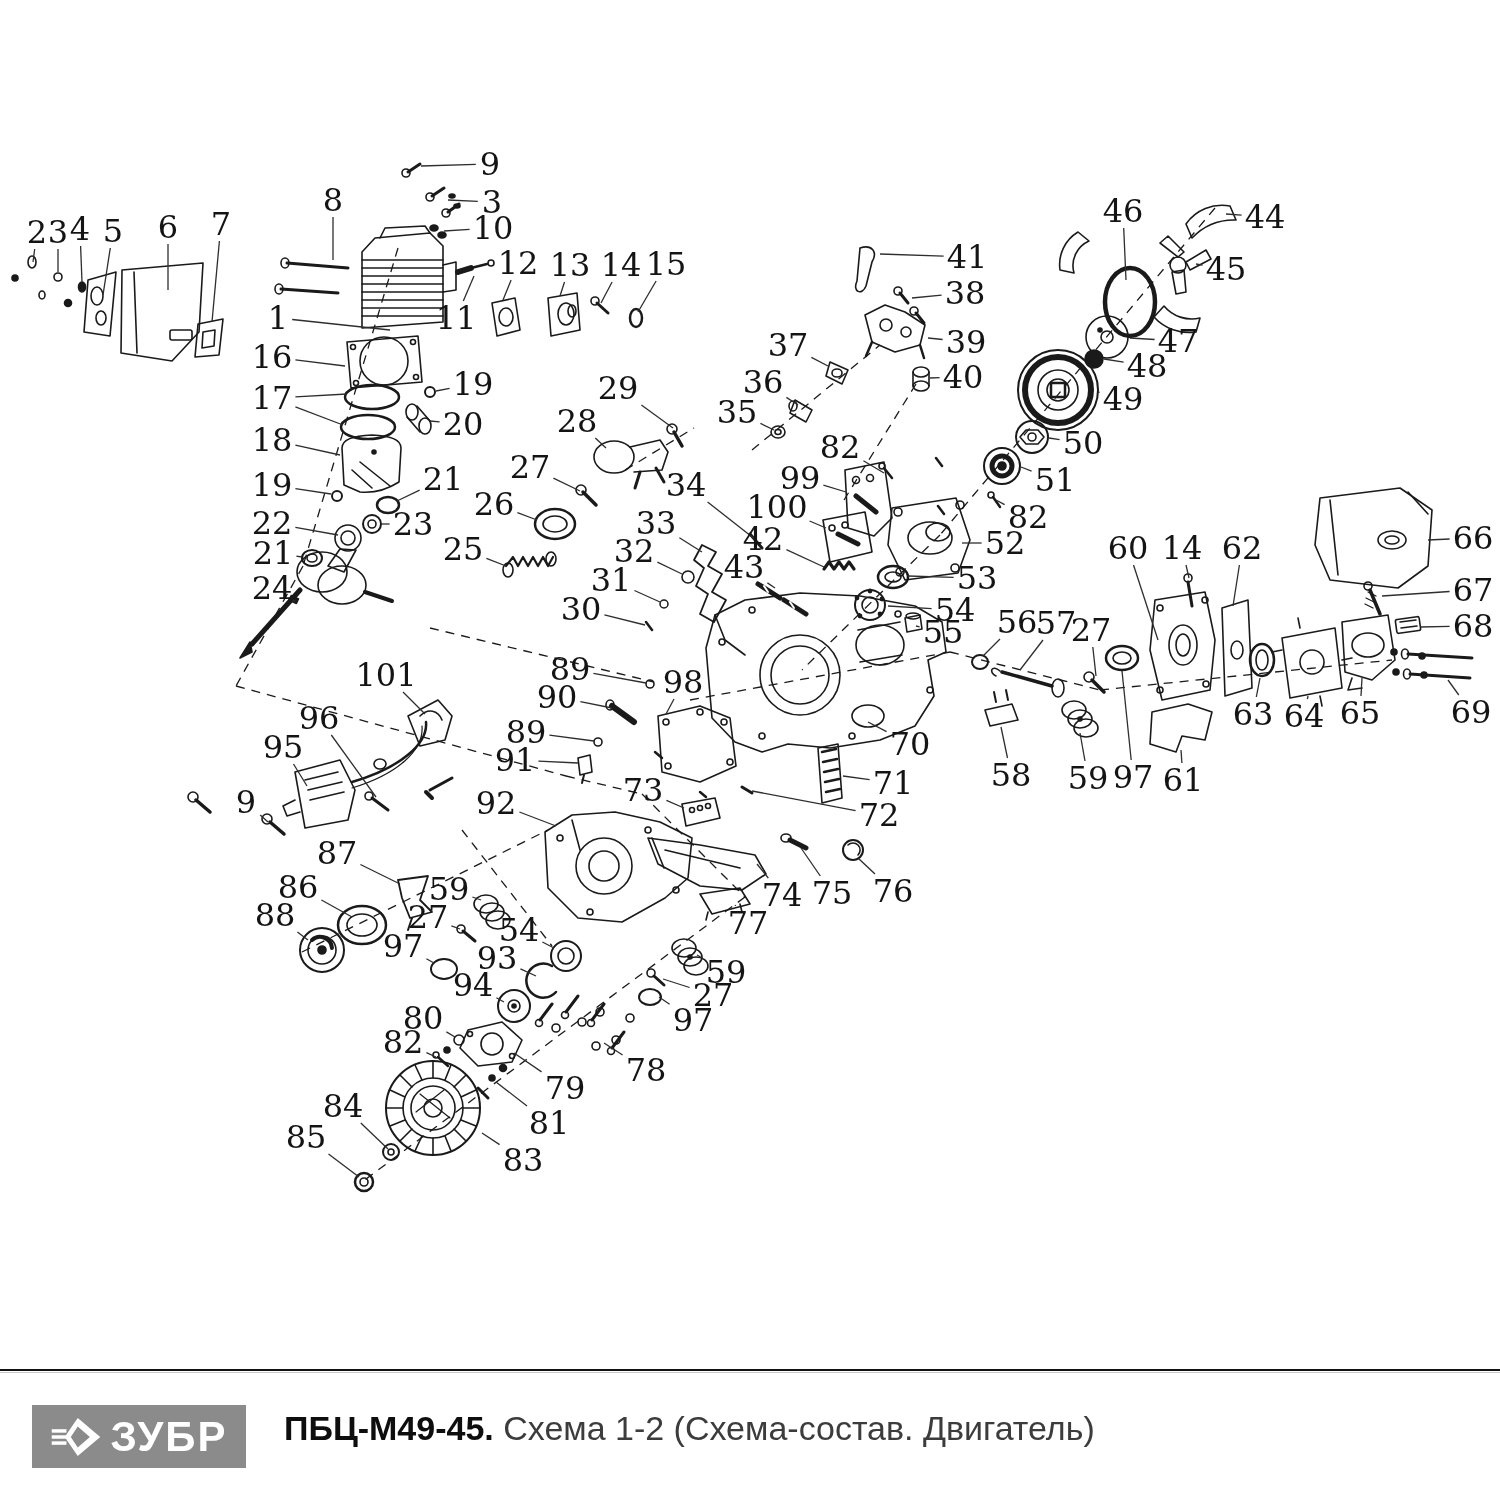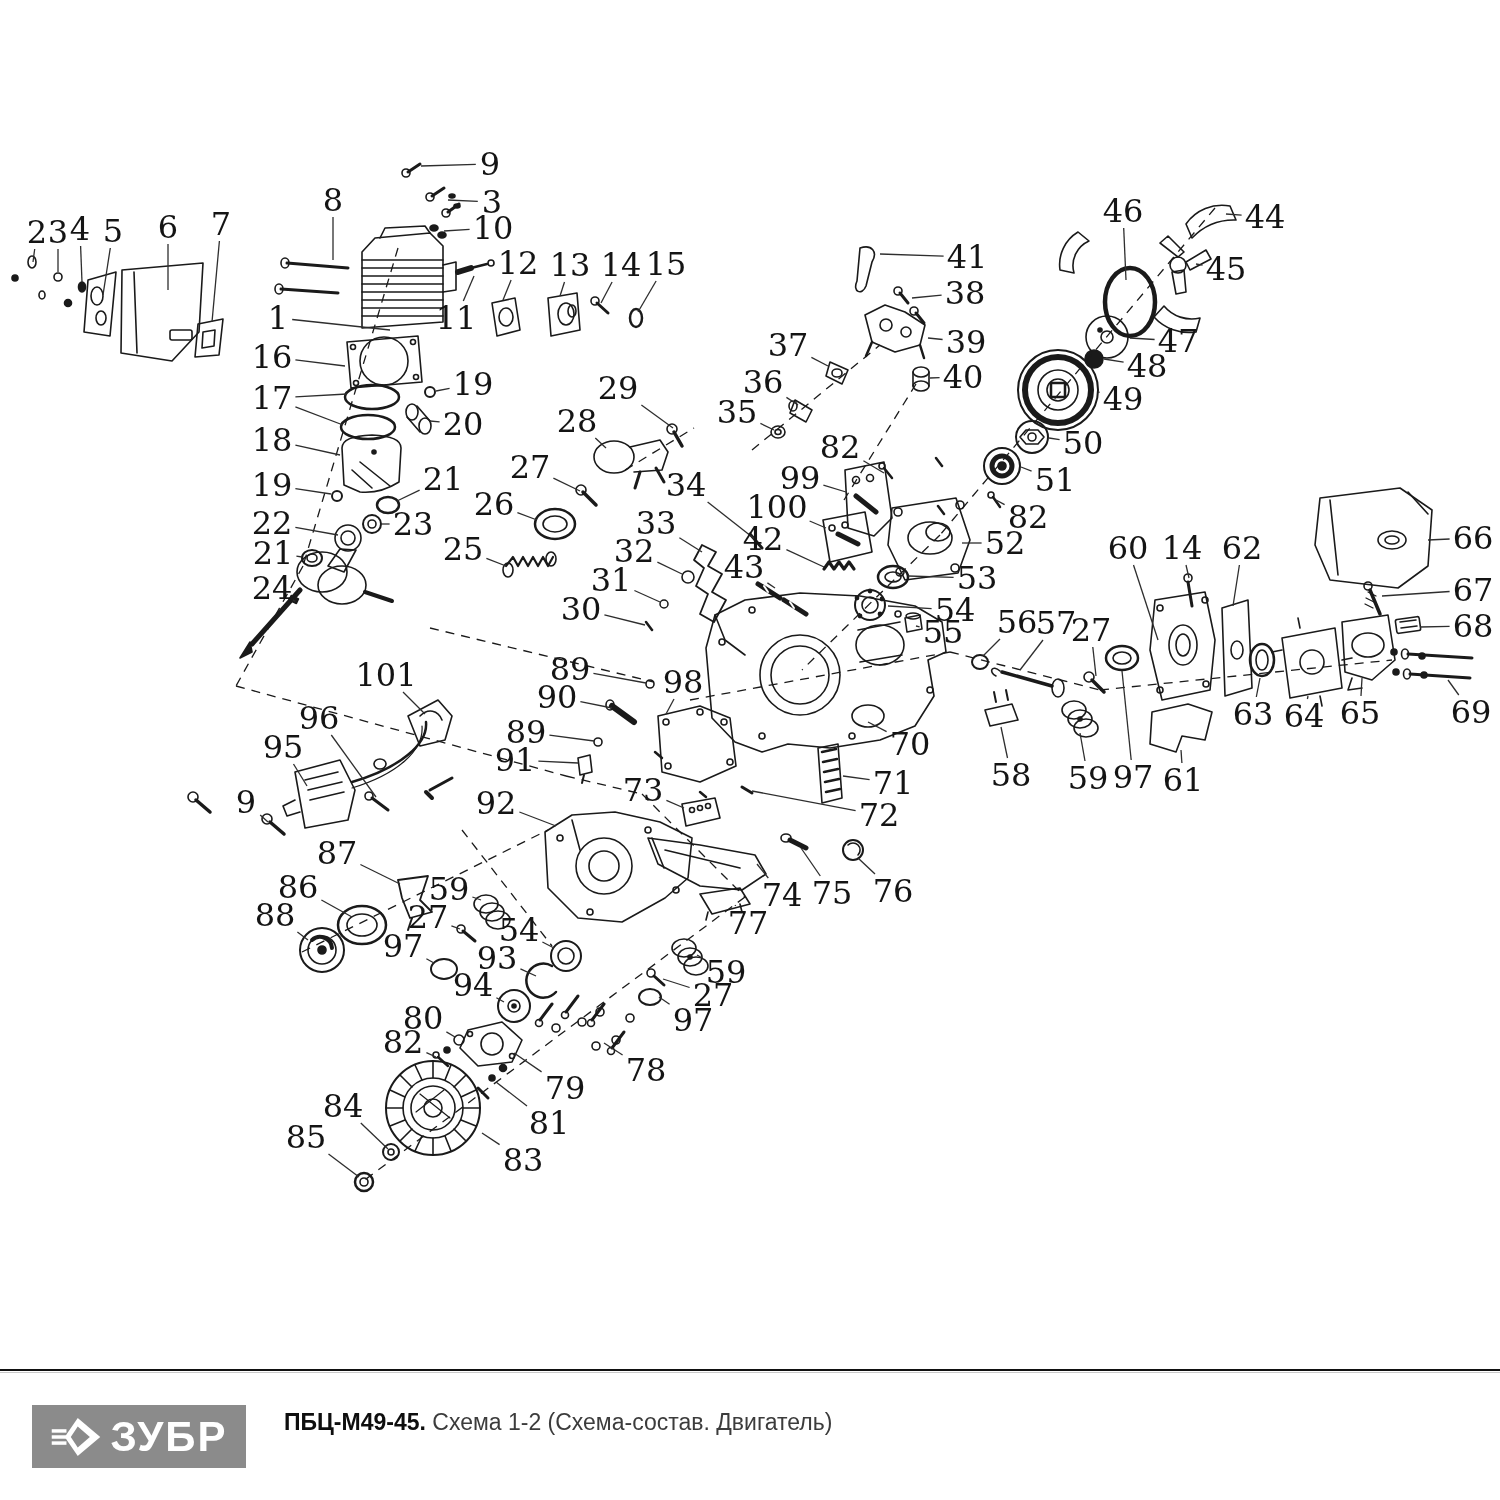--- a/index.html
+++ b/index.html
@@ -4,21 +4,21 @@
 <style>
   html,body{margin:0;padding:0;background:#ffffff;}
   body{width:1500px;height:1500px;position:relative;font-family:"Liberation Sans",sans-serif;overflow:hidden;}
   #stage{position:absolute;left:0;top:0;width:1500px;height:1500px;}
   svg text{font-family:"DejaVu Serif","Liberation Serif",serif;}
   .sep{position:absolute;left:0;top:1369px;width:1500px;height:2px;background:#111;}
   .sep2{position:absolute;left:0;top:1372px;width:1500px;height:1px;background:#c9c9c9;}
   .footer{position:absolute;left:0;top:1395px;width:1500px;height:90px;display:flex;align-items:center;}
   .logo{position:absolute;left:32px;top:10px;width:214px;height:63px;display:flex;align-items:center;justify-content:center;gap:8px;}
   .logo-text{color:#fff;font-weight:bold;font-size:42px;letter-spacing:2px;line-height:1;}
-  .title{position:absolute;left:284px;top:14px;white-space:nowrap;font-size:23px;color:#1b1b1b;}
+  .title{position:absolute;left:284px;top:14px;white-space:nowrap;font-size:34px;color:#1b1b1b;}
   .title b{font-weight:bold;color:#0e0e0e;}
   .title span.sub{font-weight:normal;color:#3c3c3c;}
 </style>
 </head>
 <body>
 
 <div id="stage">
 <svg width="1500" height="1500" viewBox="0 0 1500 1500" xmlns="http://www.w3.org/2000/svg">
 
   <g id="art" stroke="#1a1a1a" fill="none" stroke-width="1.6" stroke-linejoin="round" stroke-linecap="round">

